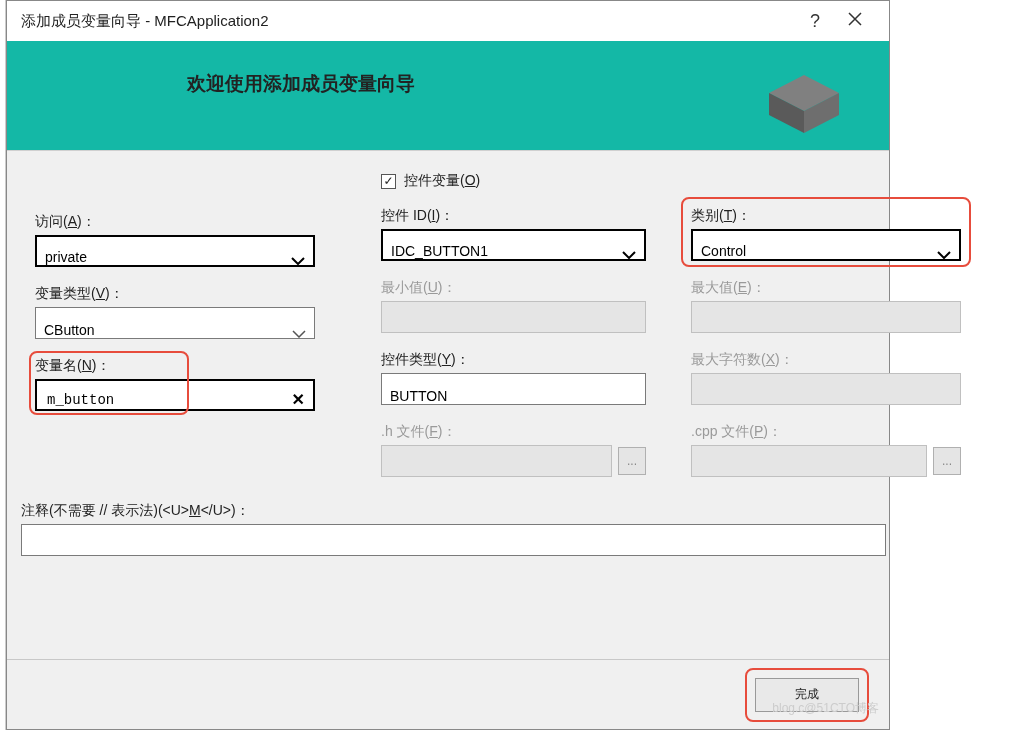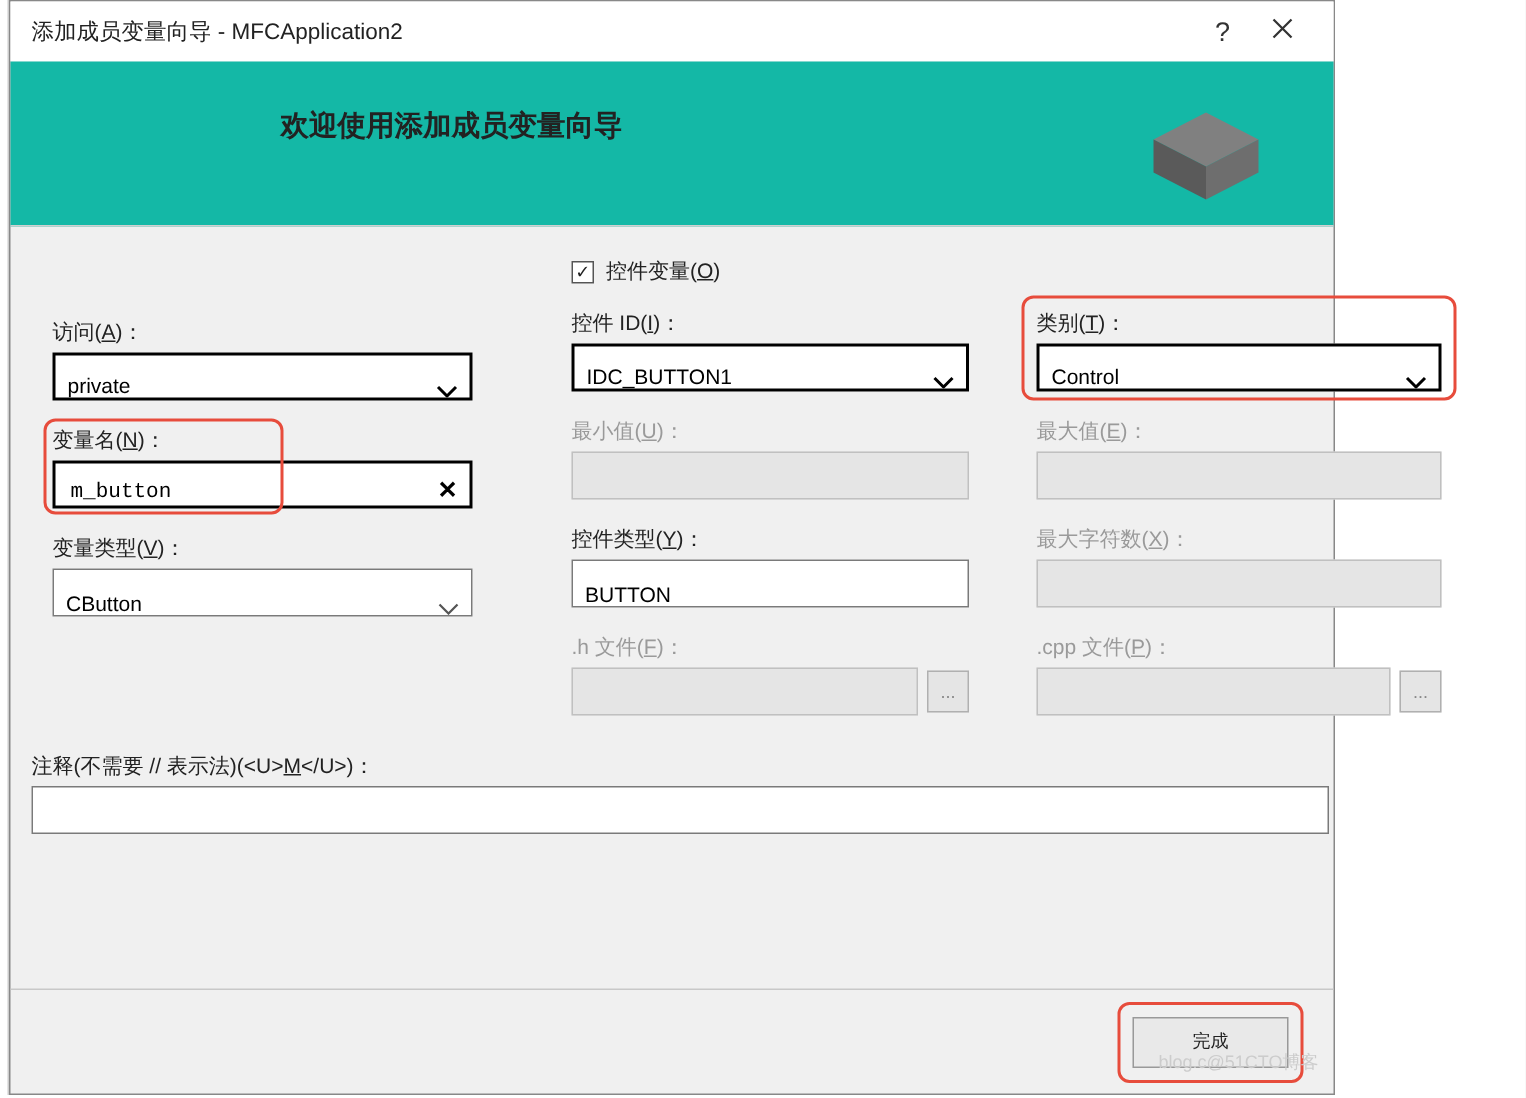--- a/index.html
+++ b/index.html
@@ -73,36 +73,36 @@
     <div class="col1">
       <div class="field">
         <span class="label">访问(<span class="underline">A</span>)：</span>
         <div class="combo heavy">
           <span>private</span>
           <svg class="caret-svg" viewBox="0 0 14 8">
               <path d="M1 1 L7 7 L13 1" fill="none" stroke="#000" stroke-width="2"></path>
             </svg>
         </div>
       </div>
-      <div class="field" style="position:relative;">
-        <span class="label">变量名(<span class="underline">N</span>)：</span>
-        <div class="textbox heavy">
-          <input type="text" value="m_button" style="">
-          <span class="clear">✕</span>
-        </div>
-        <div class="highlight-var" style="left:-6px; top:-6px; width:160px; height:64px;"></div>
-      </div>
       <div class="field">
         <span class="label">变量类型(<span class="underline">V</span>)：</span>
         <div class="combo">
           <span>CButton</span>
           <svg class="caret-svg" viewBox="0 0 14 8">
               <path d="M1 1 L7 7 L13 1" fill="none" stroke="#555" stroke-width="1.5"></path>
             </svg>
         </div>
+      </div>
+      <div class="field" style="position:relative;">
+        <span class="label">变量名(<span class="underline">N</span>)：</span>
+        <div class="textbox heavy">
+          <input type="text" value="m_button" style="">
+          <span class="clear">✕</span>
+        </div>
+        <div class="highlight-var" style="left:-6px; top:-6px; width:160px; height:64px;"></div>
       </div>
     </div>
 
     <div class="col2">
       <div class="checkbox-row">
         <span class="checkbox">
             <span class="tick">✓</span>
           </span>
         <span>控件变量(<span class="underline">O</span>)</span>
       </div>

